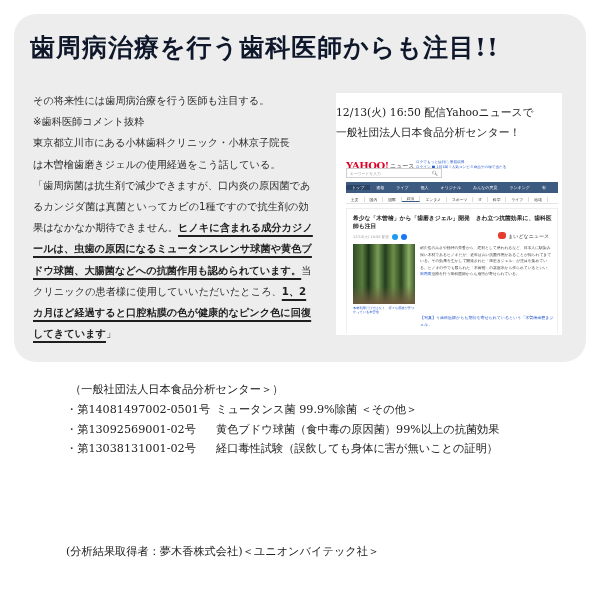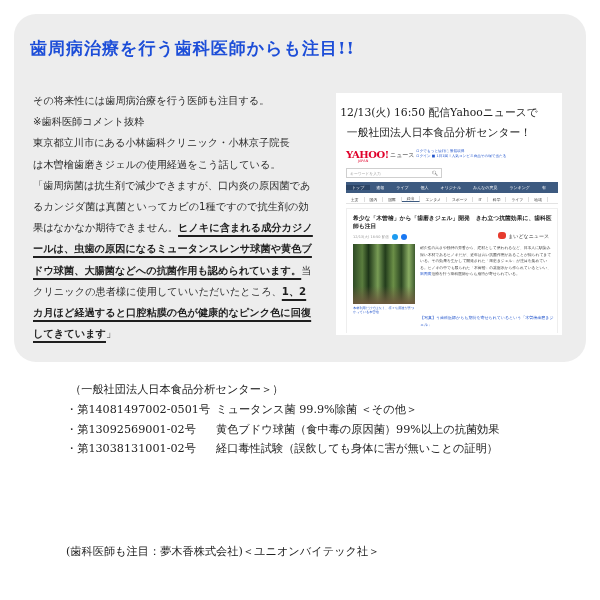--- a/index.html
+++ b/index.html
@@ -5,46 +5,46 @@
     * { box-sizing: border-box; margin: 0; padding: 0; }
     html, body { width: 600px; height: 600px; background: #ffffff; overflow: hidden; }
     body { position: relative; font-family: "DejaVu Sans", sans-serif; color: #222; }
 
     .panel {
       position: absolute; left: 14px; top: 14px; width: 572px; height: 348px;
       background: #ededed; border-radius: 22px;
     }
     .headline {
       position: absolute; left: 30px; top: 32px; width: 545px;
-      font-family: "DejaVu Serif", serif; font-size: 17px; line-height: 32px;
-      color: #1d4ed8; letter-spacing: 1px; white-space: nowrap;
+      font-family: "DejaVu Serif", serif; font-size: 25px; line-height: 32px;
+      color: #0f172a; letter-spacing: 1px; white-space: nowrap;
     }
 
     .comment {
       position: absolute; left: 33px; top: 90px; width: 280px;
       font-size: 10.2px; line-height: 21.2px; color: #2b2b2b;
     }
     .comment .line { display: block; white-space: nowrap; }
     .comment .quote { display: block; width: 280px; }
     .comment .ul {
       font-weight: bold; text-decoration: underline; text-decoration-thickness: 1.5px;
       text-underline-offset: 4px; color: #1f1f1f;
     }
 
     .news-card {
       position: absolute; left: 336px; top: 93px; width: 226px; height: 242px;
       background: #ffffff;
     }
     .news-caption {
-      position: absolute; left: 0; top: 10px; width: 206px; text-align: center;
+      position: absolute; left: 0; top: 10px; width: 206px; text-align: left;
       font-family: "DejaVu Serif", serif; font-size: 10.8px; line-height: 20px; color: #222;
       white-space: nowrap;
     }
     .yahoo-shot { position: absolute; left: 8px; top: 55px; width: 214px; height: 185px; overflow: hidden; }
-    .y-top { position: relative; height: 16px; }
+    .y-top { position: relative; height: 16px; margin-top: 11px; }
     .y-logo {
       position: absolute; left: 2px; top: 1px; font-family: "DejaVu Serif", serif;
       font-weight: bold; font-size: 10px; color: #e0002a; letter-spacing: -0.5px;
     }
     .y-logo-sub { position: absolute; left: 14px; top: 11px; font-size: 3.5px; color: #e0002a; }
     .y-news { position: absolute; left: 46px; top: 3px; font-size: 6px; color: #444; }
     .y-promo { position: absolute; left: 72px; top: 1px; font-size: 3.6px; color: #2255cc; line-height: 5px; white-space: nowrap; }
     .y-search {
       position: absolute; left: 2px; top: 20px; width: 96px; height: 10px;
       border: 1px solid #cfcfcf; font-size: 3.8px; color: #999; padding: 2px 3px; background: #fff;
@@ -172,15 +172,15 @@
 </div>
 
 <div class="evidence">
   <span class="row indent">（一般社団法人日本食品分析センター＞）</span>
   <span class="row"><span class="code">・第14081497002-0501号</span><span>ミュータンス菌 99.9%除菌 ＜その他＞</span></span>
   <span class="row"><span class="code">・第13092569001-02号</span><span>黄色ブドウ球菌（食中毒の原因菌）99%以上の抗菌効果</span></span>
   <span class="row"><span class="code">・第13038131001-02号</span><span>経口毒性試験（誤飲しても身体に害が無いことの証明）</span></span>
 </div>
 
 <div class="analysis">
-  <span class="row">(歯科医師も注目：夢木香株式会社)＜ユニオンバイテック社＞</span>
+  <span class="row">(分析結果取得者：夢木香株式会社)＜ユニオンバイテック社＞</span>
   <span class="row"><span class="code" style="display:inline-block;min-width:92px;margin-top:48px;">・第22-061950A</span><span>カンジダ菌99.9%除菌</span></span>
 </div>
 
 </body></html>

